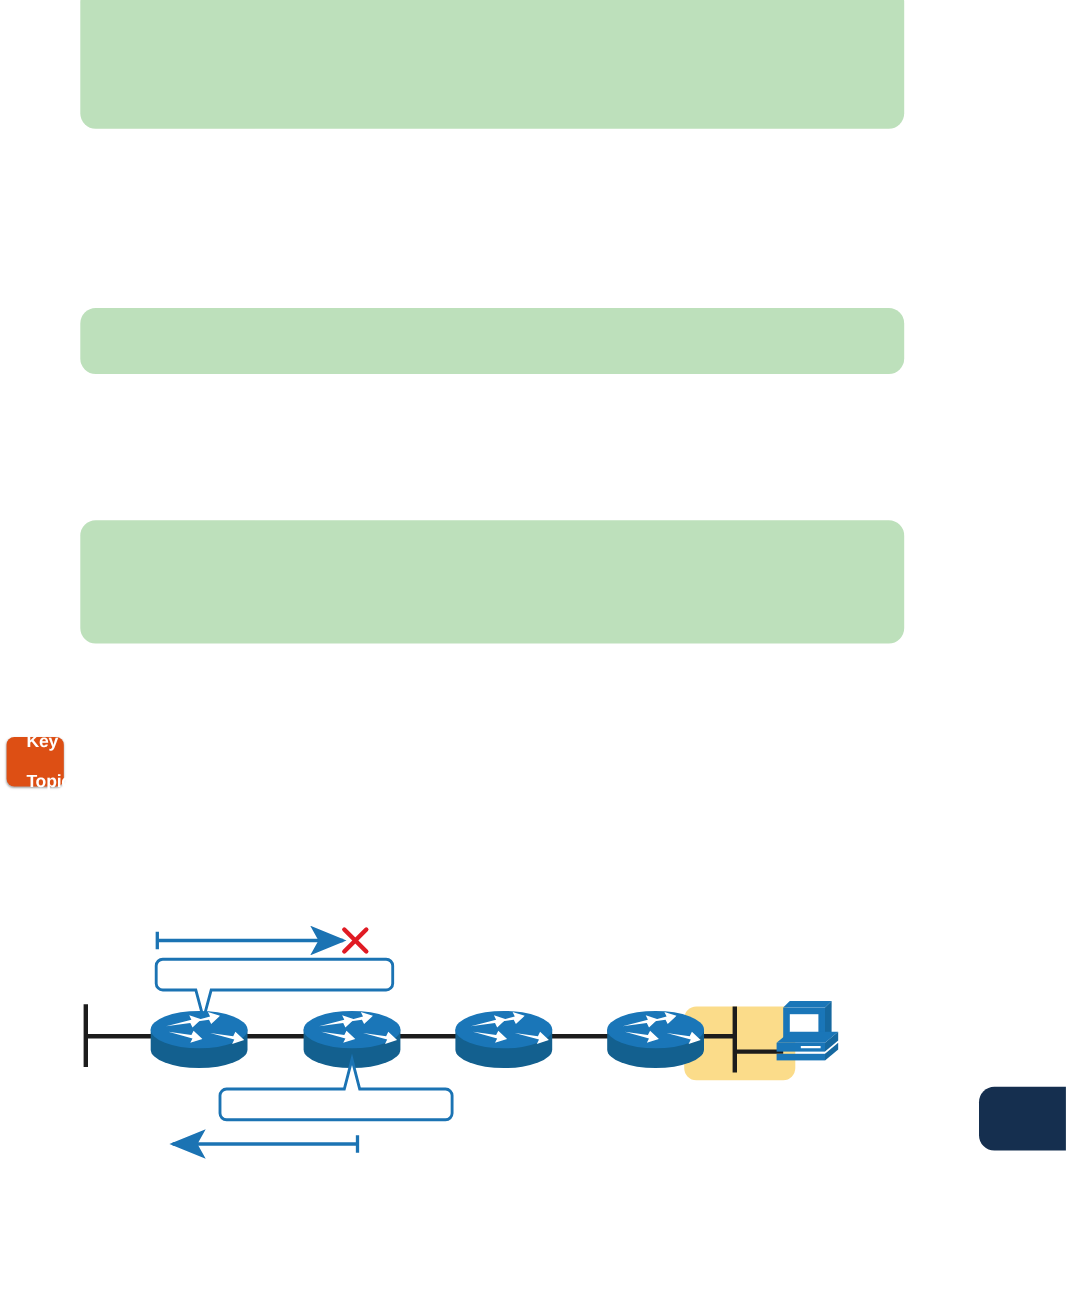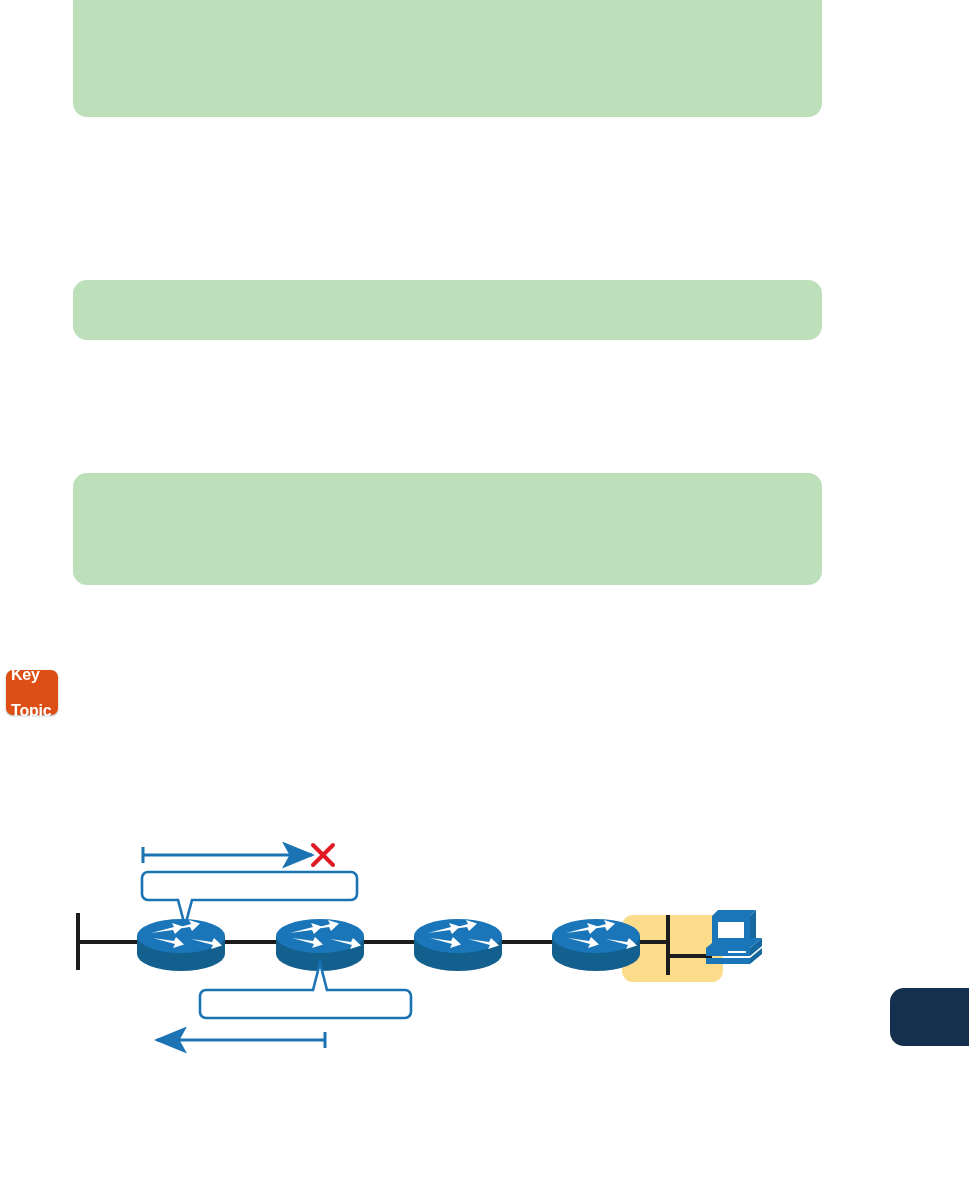--- a/index.html
+++ b/index.html
@@ -33,21 +33,21 @@
     box-shadow:0 1px 2px rgba(0,0,0,.35);
     color:#ffffff;
     font-weight:bold;
     font-size:16px;
     line-height:15px;
     letter-spacing:-0.2px;
     display:flex;
     flex-direction:column;
     align-items:flex-start;
     justify-content:center;
-    padding-left:5px;
+    padding-left:18px;
     box-sizing:border-box;
     gap:21px;
   }
   .key-topic span{display:block;}
 
   
   .page-tab{
     position:absolute;
     left:890px;top:988px;
     width:90px;height:58px;

